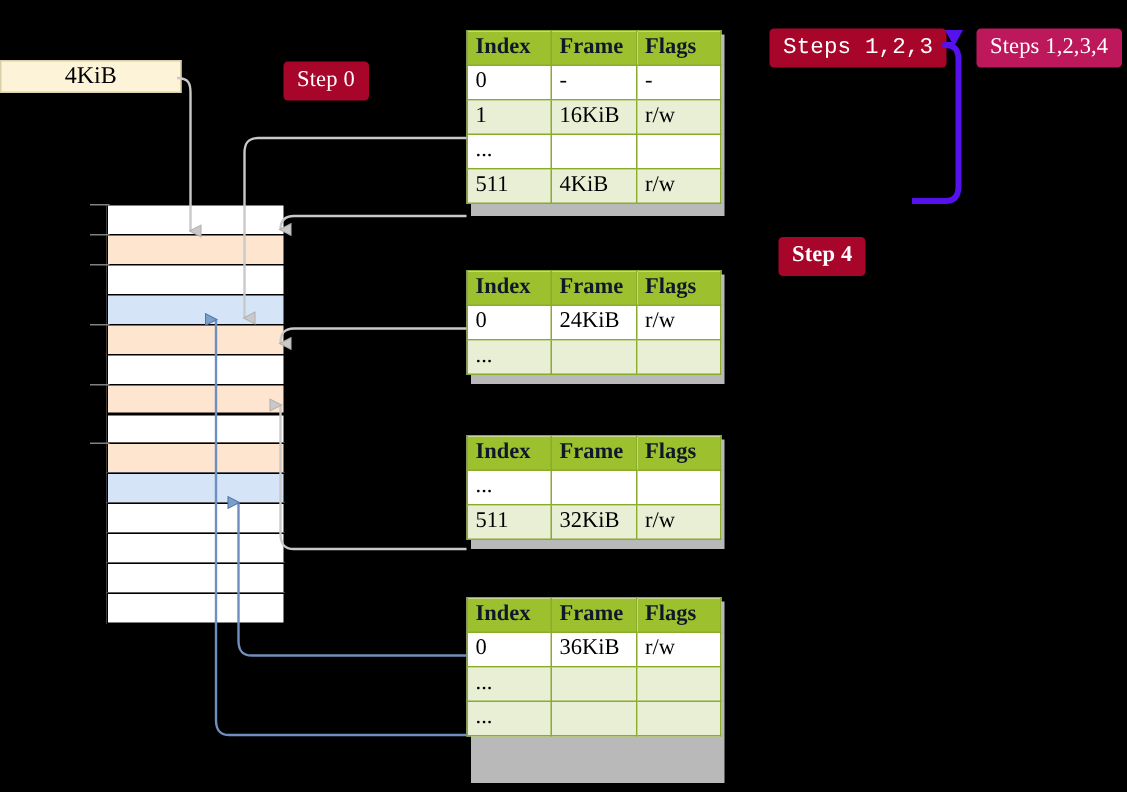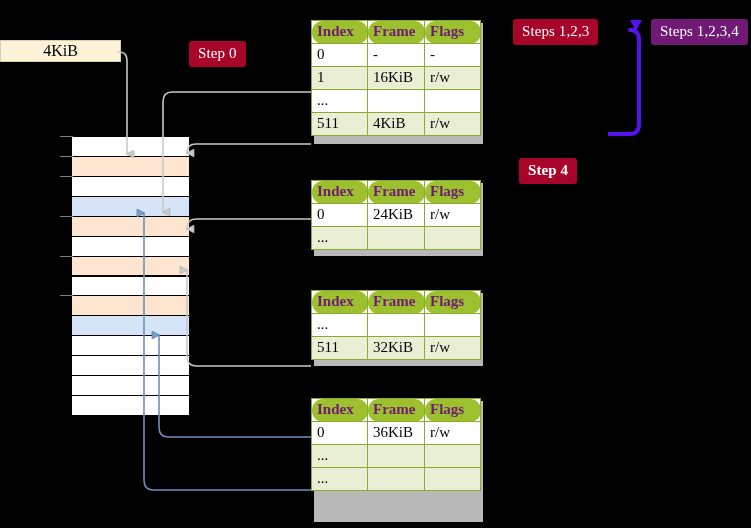--- a/index.html
+++ b/index.html
@@ -21,21 +21,21 @@
     position: absolute;
     color: #ffffff;
     font-size: 15px;
     line-height: 1;
     padding: 5px 9px 6px 9px;
     border-radius: 3px;
     white-space: nowrap;
     letter-spacing: 0.1px;
   }
   .badge-red  { background: #a8052a; }
-  .badge-blue { background: #701a75; }
+  .badge-blue { background: #be185d; }
 
   
   .capbox {
     position: absolute;
     background: #fdf3d8;
     border: 1px solid #d8d0a8;
     color: #000000;
     font-size: 16px;
     display: flex;
     align-items: center;
@@ -77,24 +77,23 @@
     padding: 2px 5px 3px 5px;
     text-align: left;
     color: #000000;
     height: 20px;
     box-sizing: border-box;
     overflow: hidden;
     white-space: nowrap;
   }
   .ptable th {
     background: #9dc02f;
-    color: #701a75;
+    color: #0f172a;
     font-weight: bold;
     border-color: #8aab2b;
-    border-radius: 11px;
   }
   .ptable tr.alt td { background: #e9efd5; }
   .ptable td.hl { background: #fdfd9e; }
 
   .tbl-shadow {
     position: absolute;
     background: #b9b9b9;
     z-index: 0;
   }
 
@@ -117,21 +116,21 @@
   </div>
 
   <div class="badge badge-red" style="left:189px; top:41px;">
     <span>Step 0</span>
   </div>
 
   <div class="badge badge-red" style="left:519px; top:158px;font-weight:bold;">
     <span>Step 4</span>
   </div>
 
-  <div class="badge badge-red" style="left:513px; top:19px;">
+  <div class="badge badge-red" style="left:513px; top:19px;font-family:Liberation Mono, monospace;">
     <span>Steps 1,2,3</span>
   </div>
 
   <div class="badge badge-blue" style="left:651px; top:19px;">
     <span>Steps 1,2,3,4</span>
   </div>
 
   <div class="memcol" id="memcol" style="left:71px; top:136px; width:119px; height:279px;">
       <div class="memrow" style="left: 0px; top: 0px; width: 119px; height: 20.9286px;"></div>
       <div class="memrow orange" style="left: 0px; top: 19.9286px; width: 119px; height: 20.9286px;"></div>

